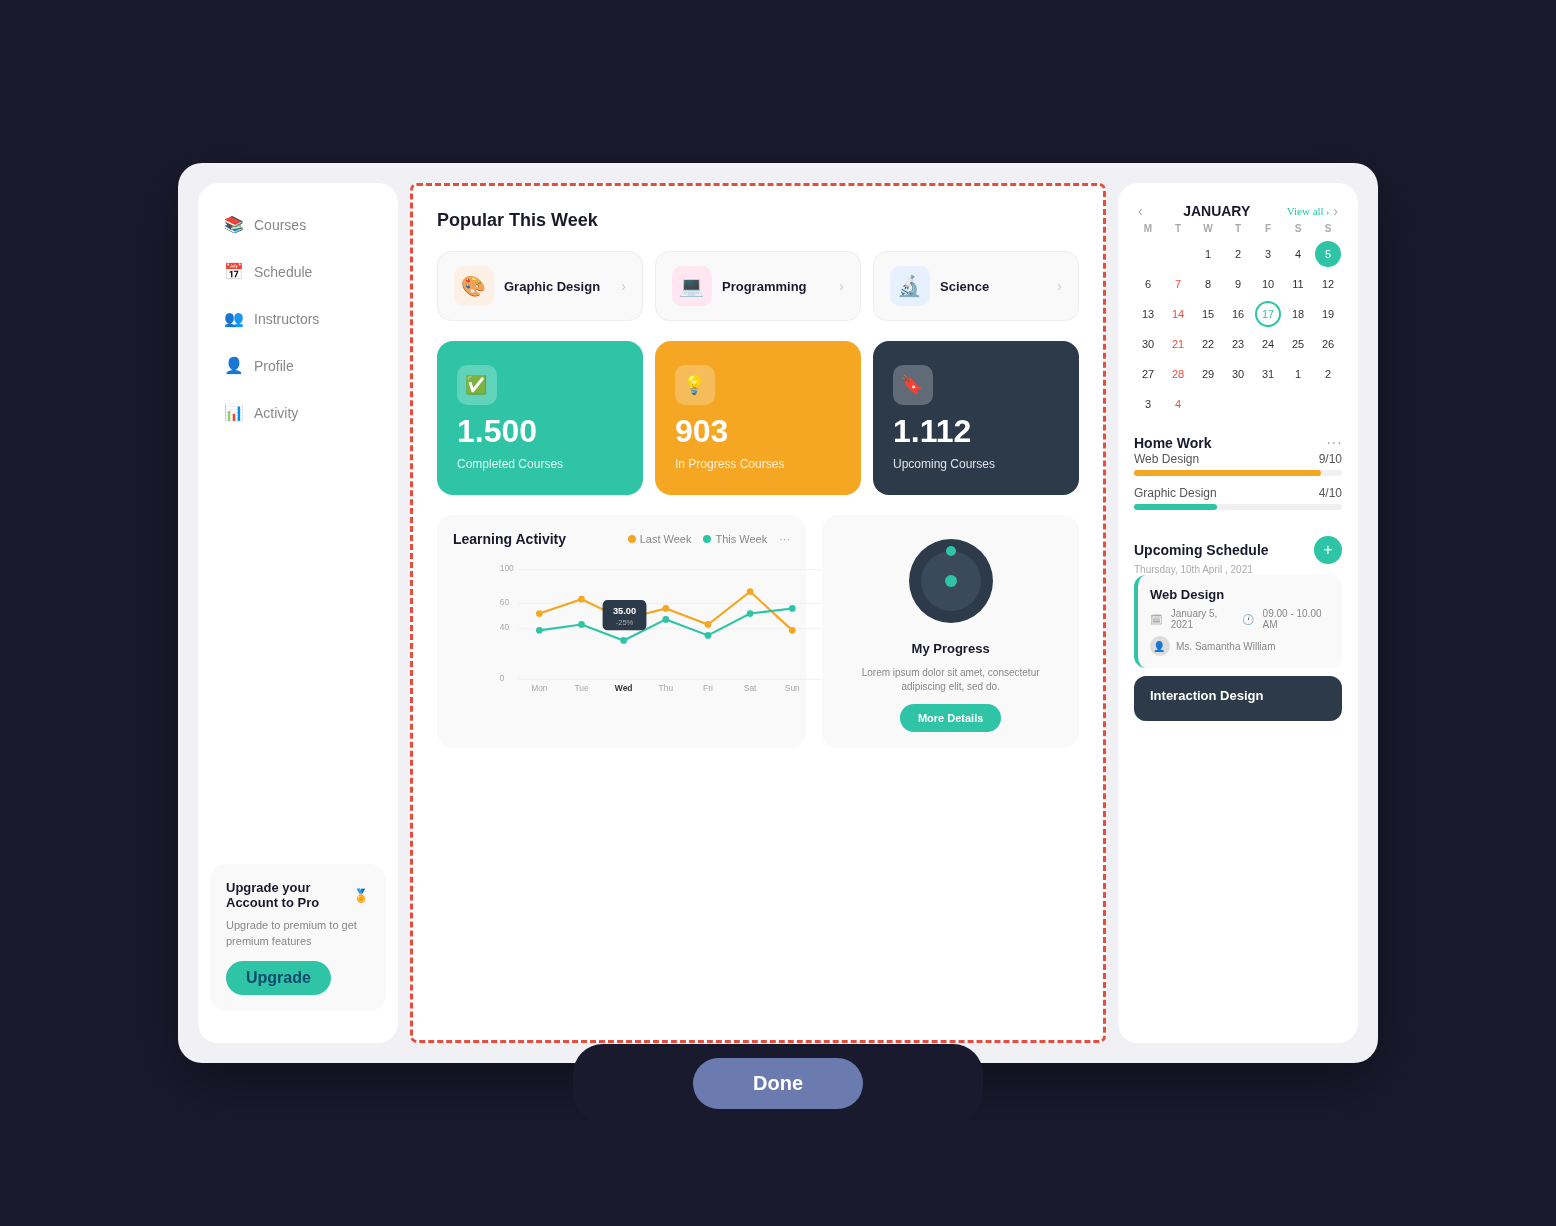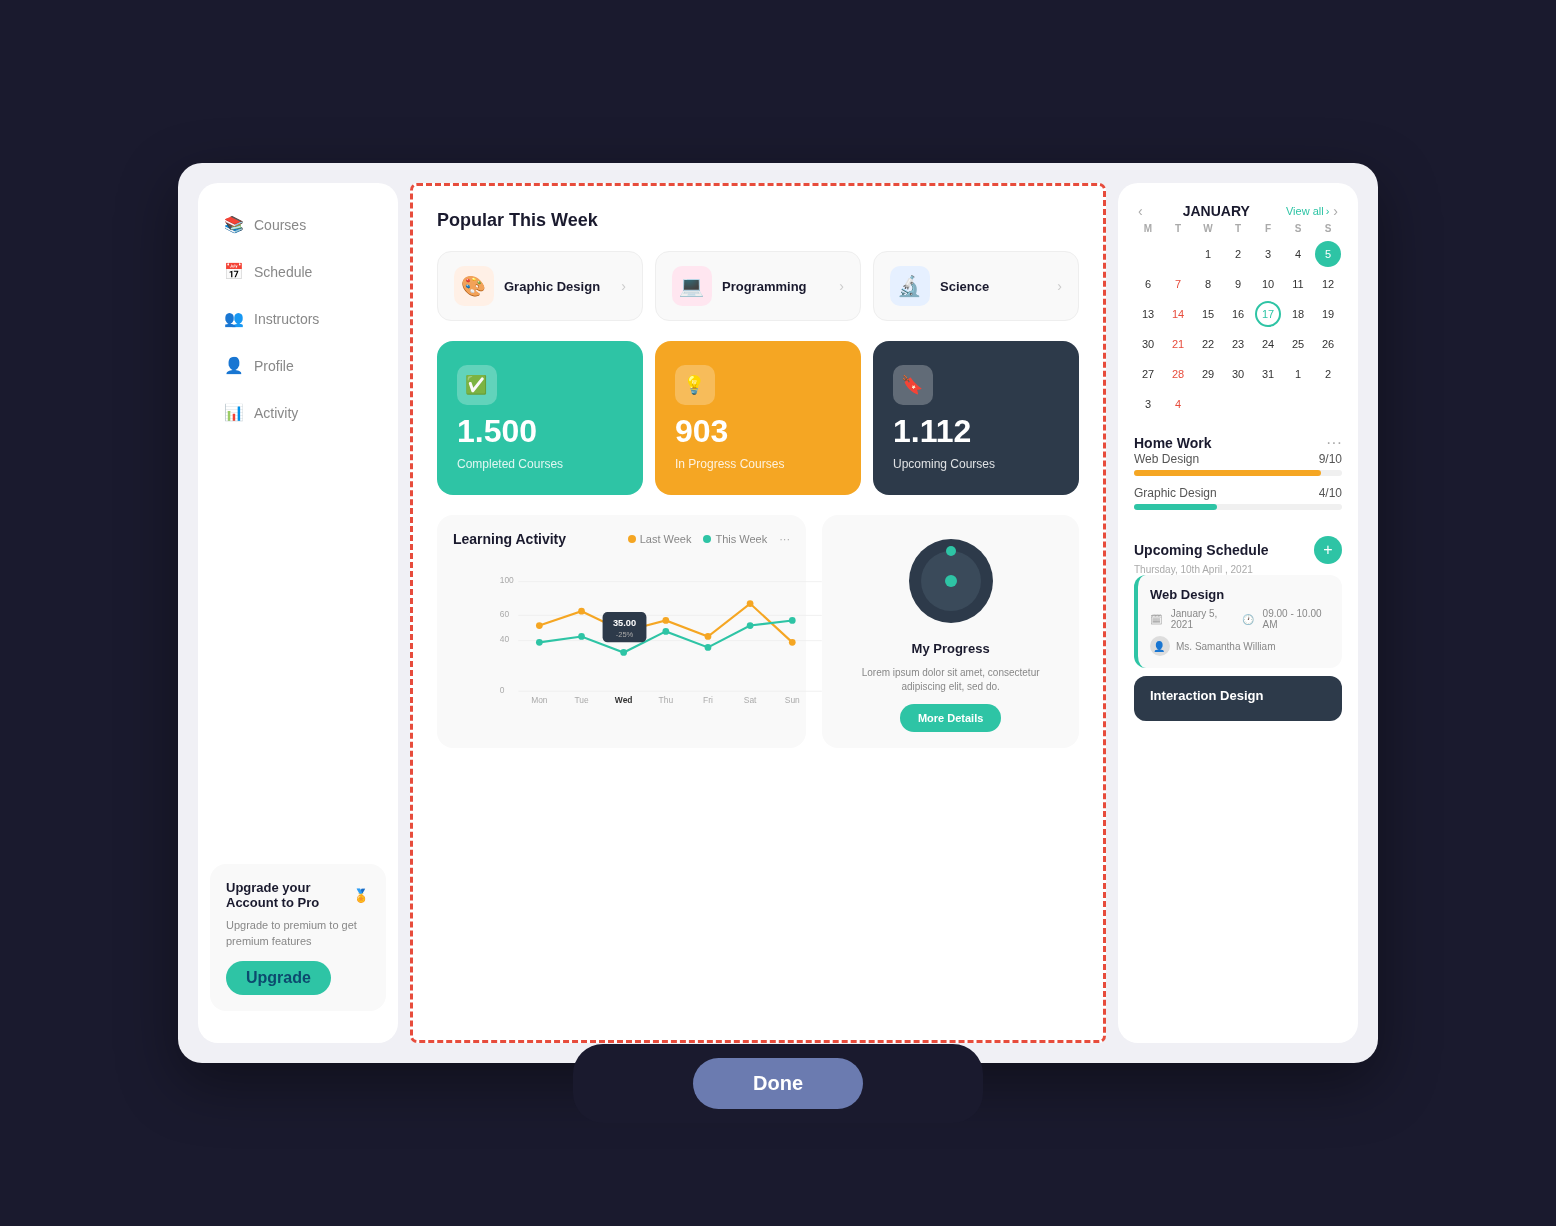--- a/index.html
+++ b/index.html
@@ -200,21 +200,20 @@
     .chart-area {
       flex: 1.5;
       background: #f9f9f9;
       border-radius: 16px;
       padding: 16px;
     }
     .chart-header {
       display: flex;
       align-items: center;
       justify-content: space-between;
-      margin-bottom: 12px;
     }
     .chart-title {
       font-size: 14px;
       font-weight: 700;
       color: #1a1a2e;
     }
     .chart-legend {
       display: flex;
       gap: 12px;
       align-items: center;
@@ -290,20 +289,21 @@
       text-align: center;
       flex: 1;
     }
     .view-all-link {
       font-size: 11px;
       color: #2ec4a5;
       cursor: pointer;
       display: flex;
       align-items: center;
       gap: 2px;
+      font-family: Liberation Serif, serif;
     }
     .calendar-nav {
       color: #aaa;
       cursor: pointer;
       font-size: 14px;
       padding: 0 4px;
     }
     .calendar-grid {
       display: grid;
       grid-template-columns: repeat(7, 1fr);

